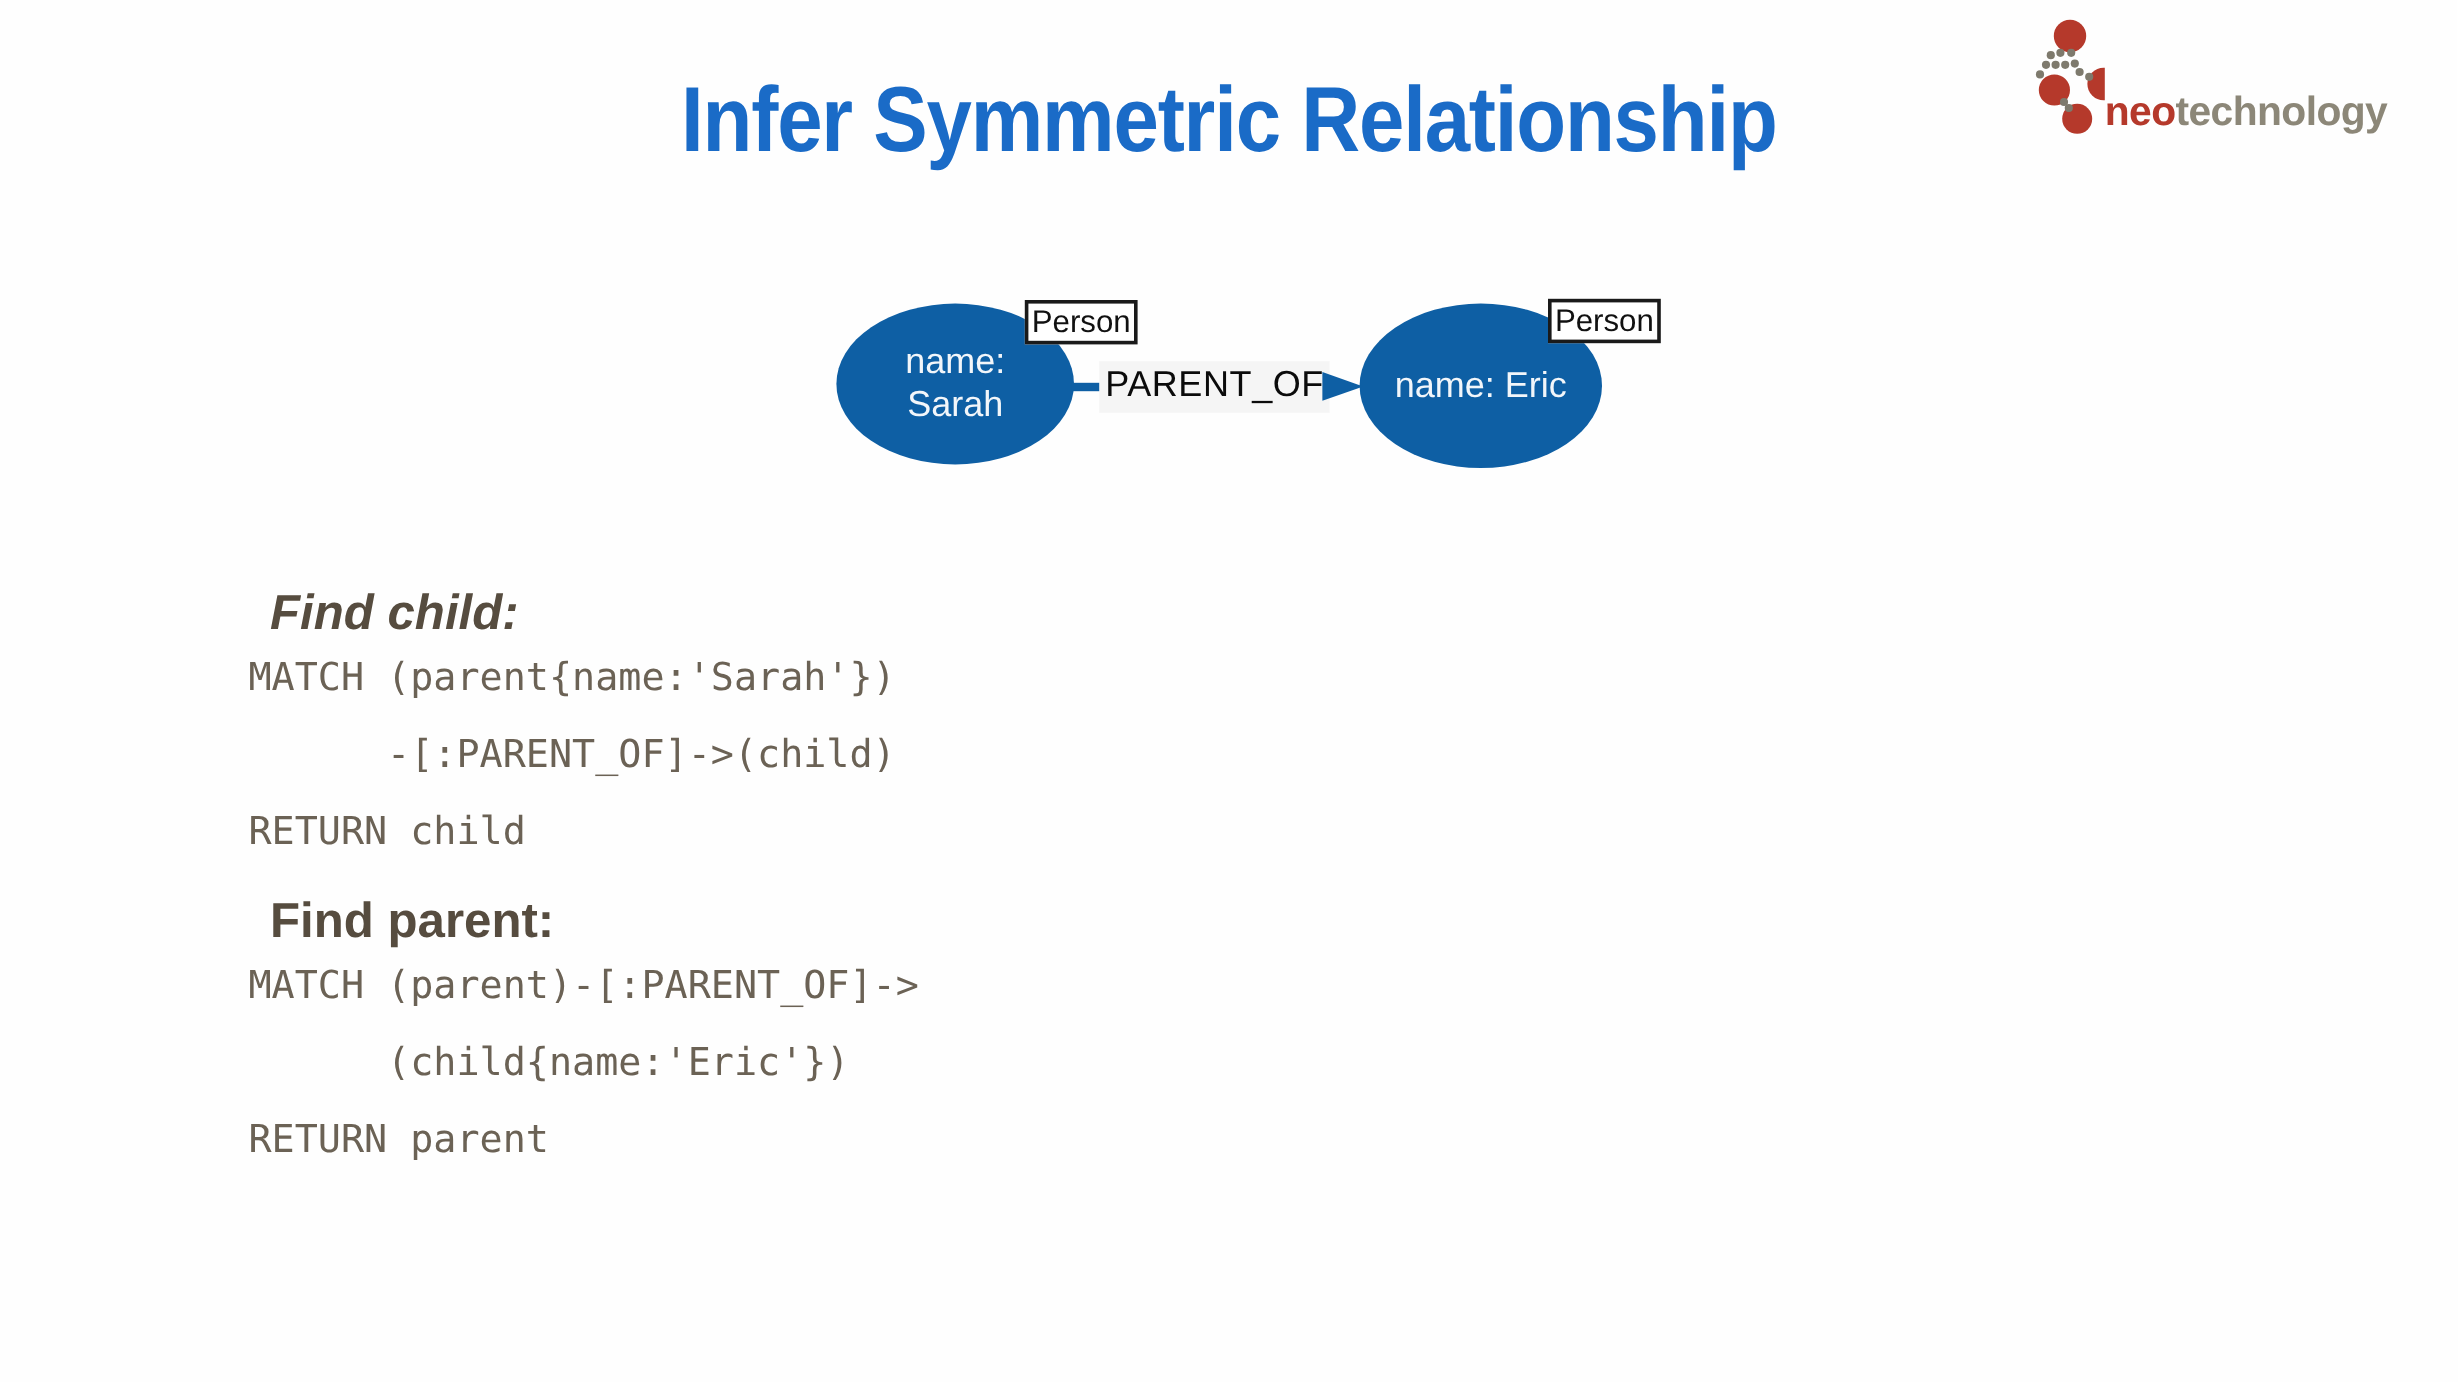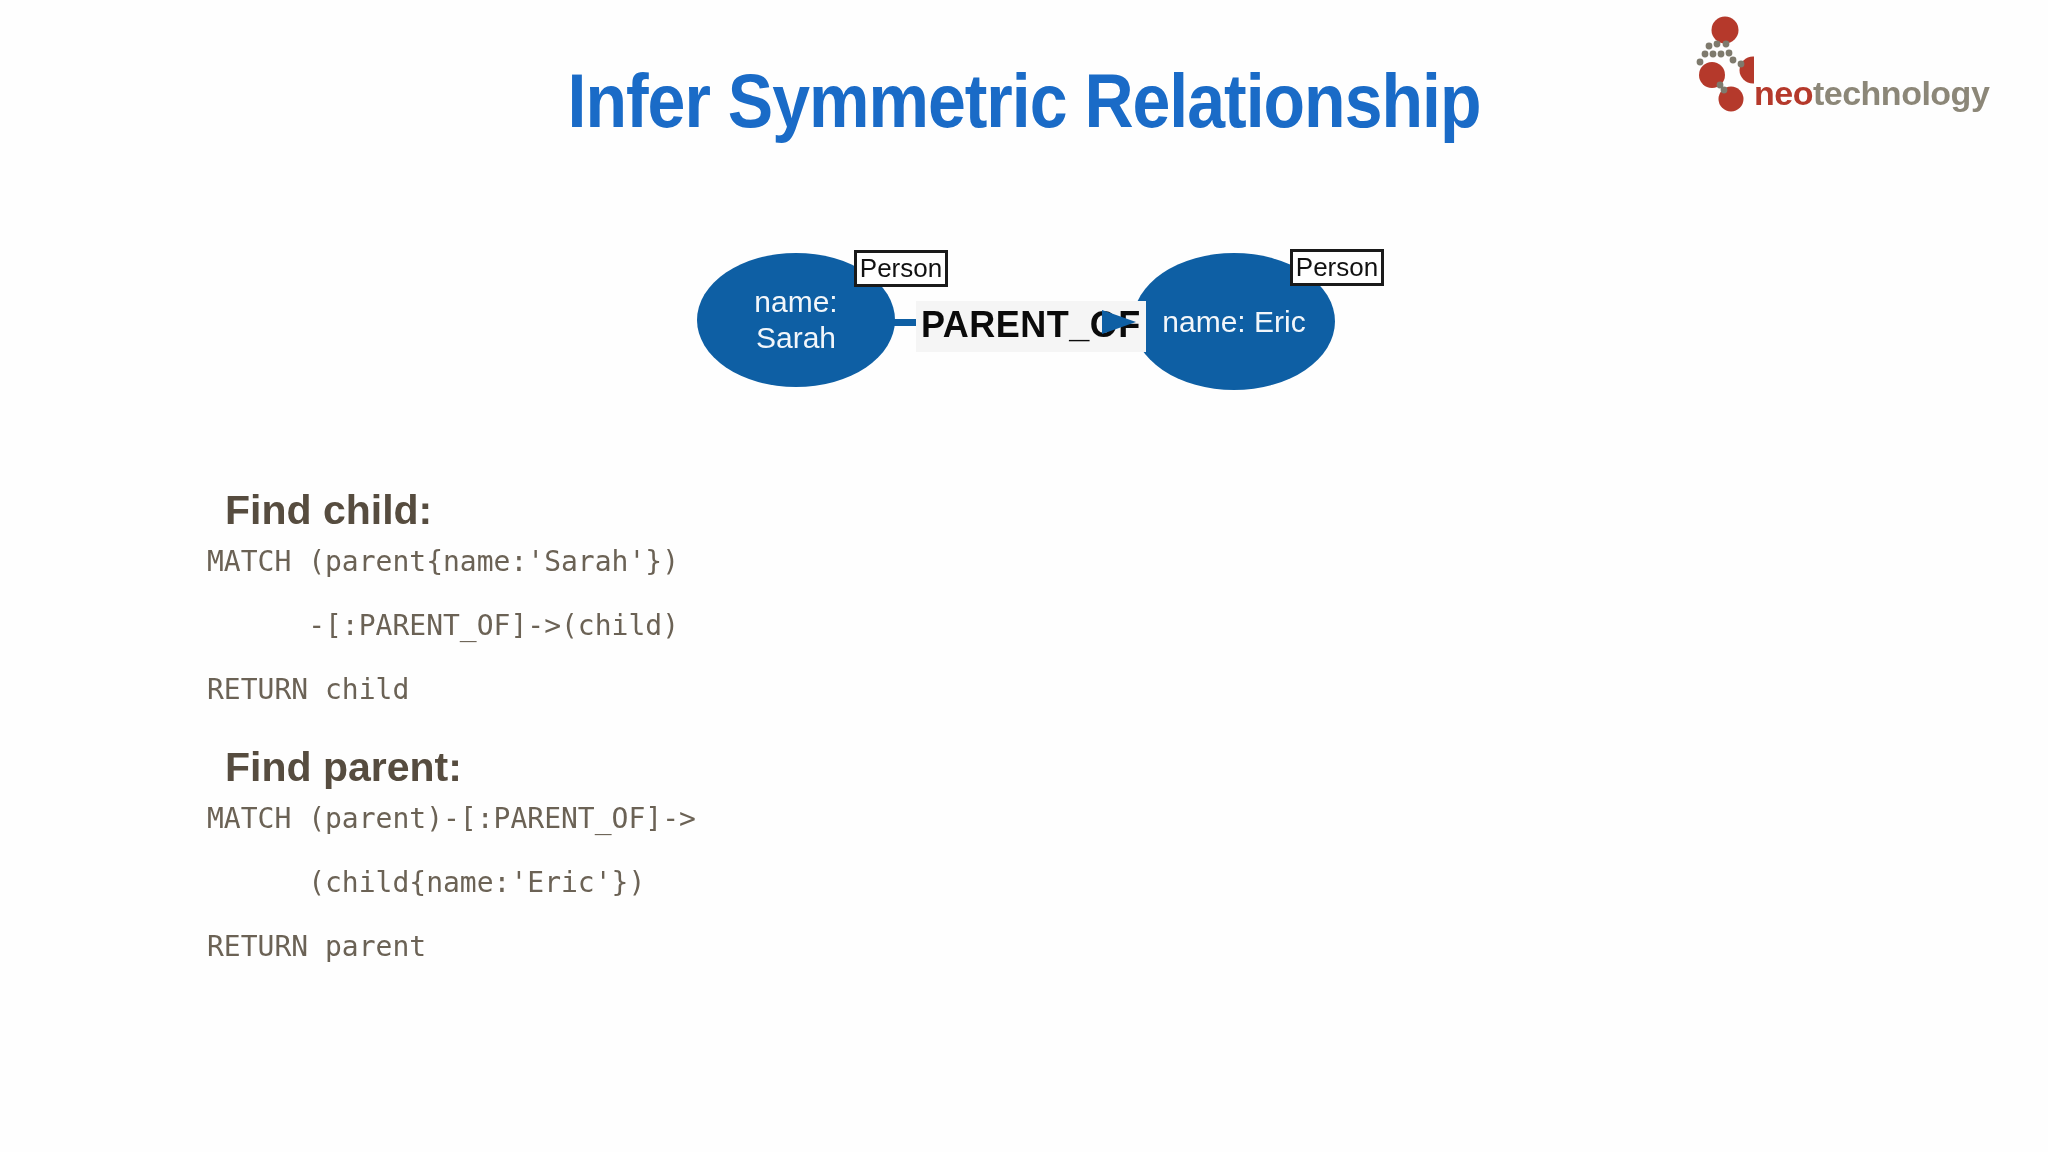--- a/index.html
+++ b/index.html
@@ -51,43 +51,43 @@
   .person-left  { left: 854px; top: 250px; }
   .person-right { left: 1290px; top: 249px; }
 
   .rel-line {
     position: absolute; left: 893px; top: 319px;
     width: 212px; height: 7px; background: #0E5FA4;
   }
   .rel-label {
     position: absolute; left: 916px; top: 301px;
     background: #F5F5F5; color: #0b0b0b;
-    font-size: 36px; font-weight: 700; letter-spacing: 0.5px;
+    font-size: 30px; font-weight: 400; letter-spacing: 0.5px;
     padding: 3px 5px 6px 5px;
   }
   .rel-arrowhead {
     position: absolute; left: 1102px; top: 310px;
     width: 0; height: 0;
     border-top: 12px solid transparent;
     border-bottom: 12px solid transparent;
     border-left: 34px solid #0E5FA4;
   }
 
   
   .code-heading {
     position: absolute; left: 225px;
     font-size: 41px; font-weight: 700; color: #564C3F;
     white-space: pre;
   }
   .code-line {
     position: absolute; left: 207px;
     font-family: "DejaVu Sans Mono", "Liberation Mono", monospace;
-    font-size: 28px; color: #6B6255; white-space: pre;
+    font-size: 32px; color: #6B6255; white-space: pre;
   }
-  .h1 { top: 487px; } .l1 { top: 545px; } .l2 { top: 609px; } .l3 { top: 673px; }
+  .h1 { top: 487px; font-style: italic; } .l1 { top: 545px; } .l2 { top: 609px; } .l3 { top: 673px; }
   .h2 { top: 744px; } .l4 { top: 802px; } .l5 { top: 866px; } .l6 { top: 930px; }
 
   
   .page-number {
     position: absolute; left: 0; right: 0; top: 1096px;
     text-align: center; font-size: 32px; color: #59595B;
   }
   .copyright {
     position: absolute; right: 16px; top: 1118px;
     font-size: 25px; letter-spacing: -0.3px; color: #686868;

